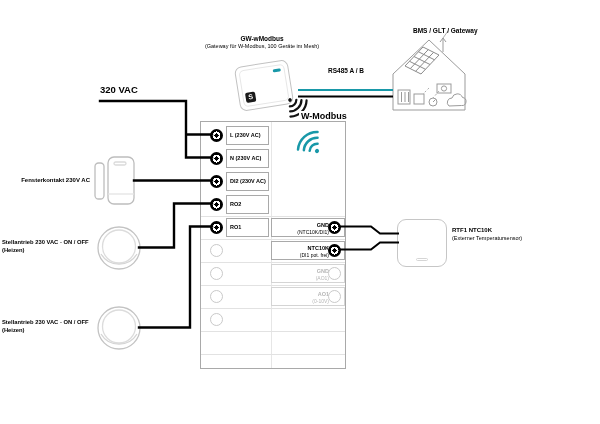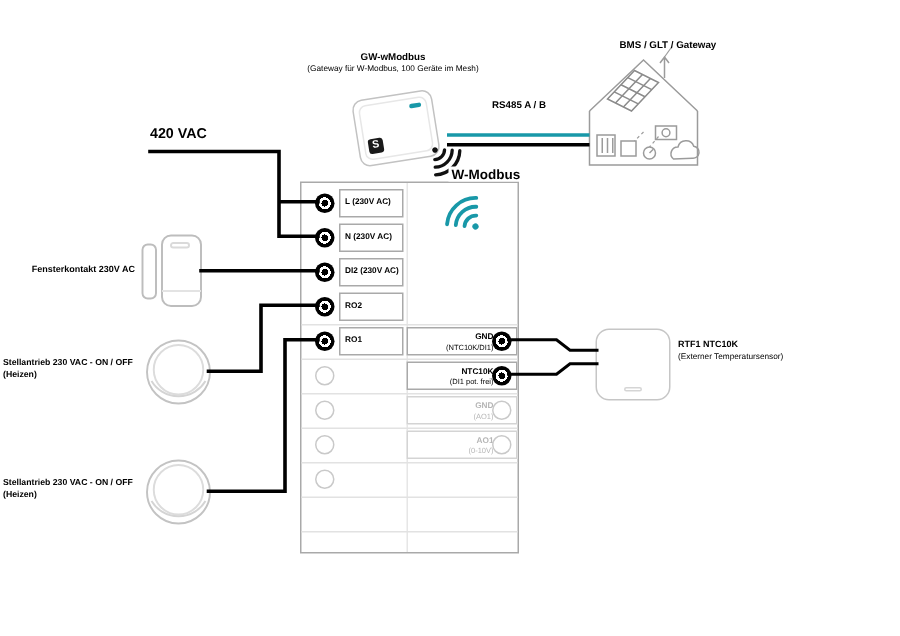--- a/index.html
+++ b/index.html
@@ -171,21 +171,21 @@
     <path d="M-11.4,-12 A16.6,16.6 0 0 1 11.4,-12"></path>
   </g>
   <g transform="translate(317,151) rotate(-42) scale(1.15)" stroke="#1898a8" stroke-width="2.2" fill="none" stroke-linecap="round">
     <circle cx="0" cy="0" r="1.8" fill="#1898a8" stroke="none"></circle>
     <path d="M-4.6,-4.4 A6.6,6.6 0 0 1 4.6,-4.4"></path>
     <path d="M-8,-8.2 A11.6,11.6 0 0 1 8,-8.2"></path>
     <path d="M-11.4,-12 A16.6,16.6 0 0 1 11.4,-12"></path>
   </g>
 </svg>
 
-<div class="lbl" style="left:100px;top:84px;font-size:9.5px;font-weight:700">420 VAC</div>
+<div class="lbl" style="left:100px;top:84px;font-size:9.5px;font-weight:700">320 VAC</div>
 
 <div class="lbl" style="left:182px;top:35px;width:160px;text-align:center">
   <div style="font-size:6.5px;font-weight:700">GW-wModbus</div>
   <div style="font-size:5.5px;margin-top:1px">(Gateway für W-Modbus, 100 Geräte im Mesh)</div>
 </div>
 
 <div class="lbl" style="left:328px;top:67px;font-size:6.5px;font-weight:700">RS485 A / B</div>
 
 <div class="lbl" style="left:413px;top:27px;font-size:6.5px;font-weight:700">BMS / GLT / Gateway</div>
 

